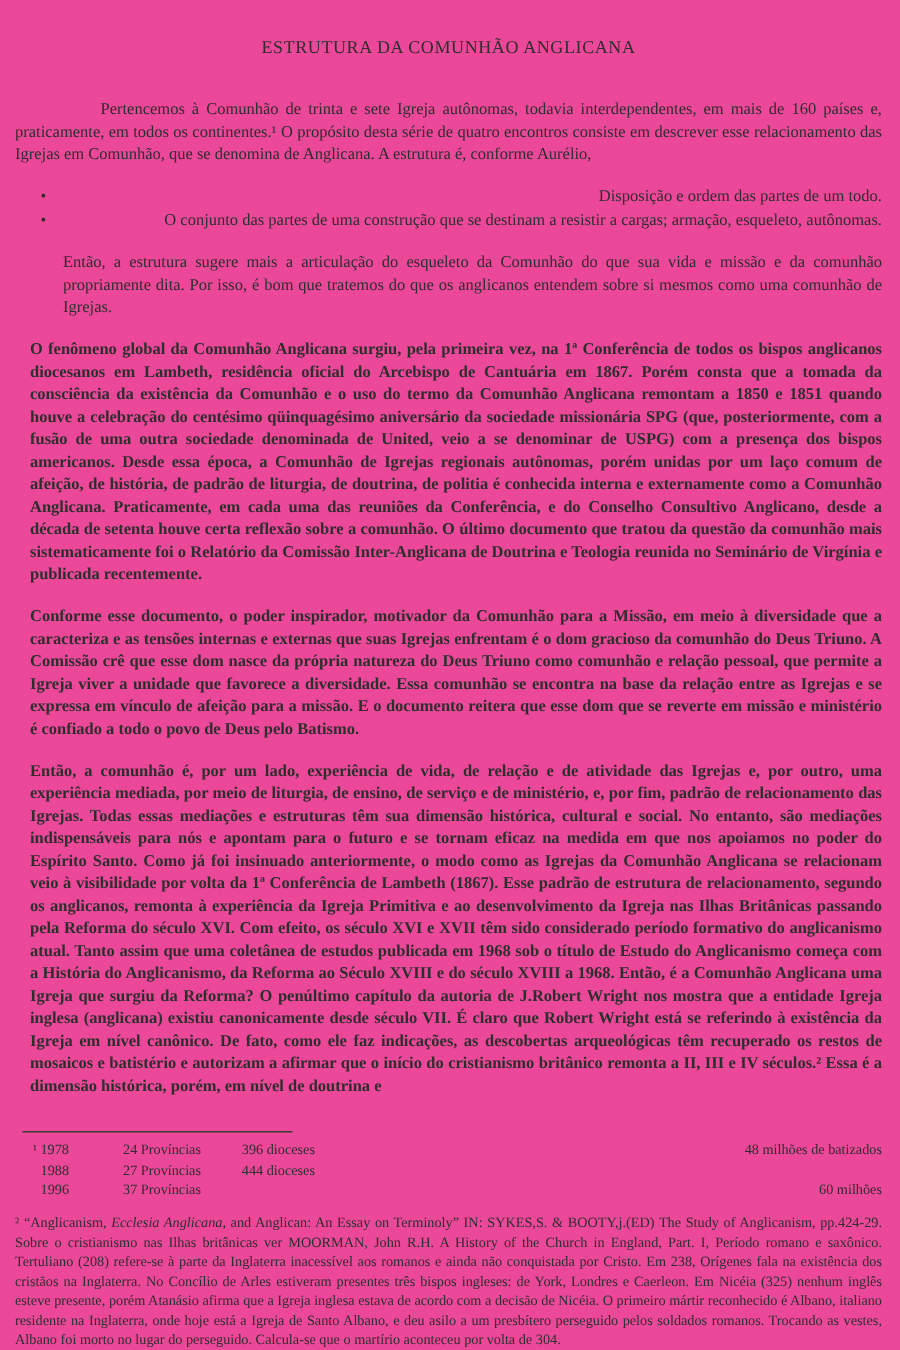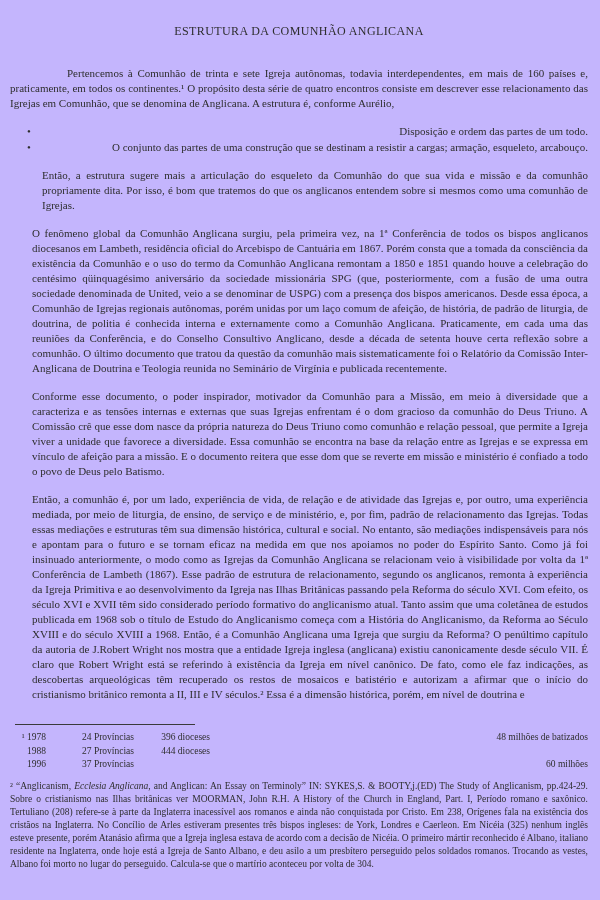--- a/index.html
+++ b/index.html
@@ -4,21 +4,21 @@
 <style>
   html, body {
     margin: 0;
     padding: 0;
     background: #ffffff;
   }
   .page {
     position: relative;
     width: 600px;
     height: 900px;
-    background: #c4b5fd;
+    background: #ec4899;
     box-sizing: border-box;
     padding: 24px 12px 0 10px;
     font-family: "Liberation Serif", "DejaVu Serif", serif;
     color: #2e2e2e;
     overflow: hidden;
   }
   .doc-title {
     font-size: 12px;
     font-weight: normal;
     text-align: center;
@@ -28,21 +28,21 @@
   .para {
     font-size: 11px;
     line-height: 15px;
     text-align: justify;
     margin: 0 0 13px 0;
   }
   .para.first {
     text-indent: 57px;
   }
   .para.indent-lg { margin-left: 32px; }
-  .para.indent-md { margin-left: 22px; }
+  .para.indent-md { margin-left: 10px; font-weight: bold; }
   ul.def-list {
     margin: 0 0 13px 0;
     padding: 0 0 0 23px;
     list-style: none;
   }
   ul.def-list li {
     font-size: 11px;
     line-height: 15.5px;
     position: relative;
     padding-left: 10px;
@@ -88,21 +88,21 @@
 <body>
 
 <div class="page">
 
   <h1 class="doc-title">ESTRUTURA DA COMUNHÃO ANGLICANA</h1>
 
   <p class="para first">Pertencemos à Comunhão de trinta e sete Igreja autônomas, todavia interdependentes, em mais de 160 países e, praticamente, em todos os continentes.¹ O propósito desta série de quatro encontros consiste em descrever esse relacionamento das Igrejas em Comunhão, que se denomina de Anglicana. A estrutura é, conforme Aurélio,</p>
 
   <ul class="def-list">
     <li>Disposição e ordem das partes de um todo.</li>
-    <li>O conjunto das partes de uma construção que se destinam a resistir a cargas; armação, esqueleto, arcabouço.</li>
+    <li>O conjunto das partes de uma construção que se destinam a resistir a cargas; armação, esqueleto, autônomas.</li>
   </ul>
 
   <p class="para indent-lg">Então, a estrutura sugere mais a articulação do esqueleto da Comunhão do que sua vida e missão e da comunhão propriamente dita. Por isso, é bom que tratemos do que os anglicanos entendem sobre si mesmos como uma comunhão de Igrejas.</p>
 
   <p class="para indent-md">O fenômeno global da Comunhão Anglicana surgiu, pela primeira vez, na 1ª Conferência de todos os bispos anglicanos diocesanos em Lambeth, residência oficial do Arcebispo de Cantuária em 1867. Porém consta que a tomada da consciência da existência da Comunhão e o uso do termo da Comunhão Anglicana remontam a 1850 e 1851 quando houve a celebração do centésimo qüinquagésimo aniversário da sociedade missionária SPG (que, posteriormente, com a fusão de uma outra sociedade denominada de United, veio a se denominar de USPG) com a presença dos bispos americanos. Desde essa época, a Comunhão de Igrejas regionais autônomas, porém unidas por um laço comum de afeição, de história, de padrão de liturgia, de doutrina, de politia é conhecida interna e externamente como a Comunhão Anglicana. Praticamente, em cada uma das reuniões da Conferência, e do Conselho Consultivo Anglicano, desde a década de setenta houve certa reflexão sobre a comunhão. O último documento que tratou da questão da comunhão mais sistematicamente foi o Relatório da Comissão Inter-Anglicana de Doutrina e Teologia reunida no Seminário de Virgínia e publicada recentemente.</p>
 
   <p class="para indent-md">Conforme esse documento, o poder inspirador, motivador da Comunhão para a Missão, em meio à diversidade que a caracteriza e as tensões internas e externas que suas Igrejas enfrentam é o dom gracioso da comunhão do Deus Triuno. A Comissão crê que esse dom nasce da própria natureza do Deus Triuno como comunhão e relação pessoal, que permite a Igreja viver a unidade que favorece a diversidade. Essa comunhão se encontra na base da relação entre as Igrejas e se expressa em vínculo de afeição para a missão. E o documento reitera que esse dom que se reverte em missão e ministério é confiado a todo o povo de Deus pelo Batismo.</p>
 
   <p class="para indent-md">Então, a comunhão é, por um lado, experiência de vida, de relação e de atividade das Igrejas e, por outro, uma experiência mediada, por meio de liturgia, de ensino, de serviço e de ministério, e, por fim, padrão de relacionamento das Igrejas. Todas essas mediações e estruturas têm sua dimensão histórica, cultural e social. No entanto, são mediações indispensáveis para nós e apontam para o futuro e se tornam eficaz na medida em que nos apoiamos no poder do Espírito Santo. Como já foi insinuado anteriormente, o modo como as Igrejas da Comunhão Anglicana se relacionam veio à visibilidade por volta da 1ª Conferência de Lambeth (1867). Esse padrão de estrutura de relacionamento, segundo os anglicanos, remonta à experiência da Igreja Primitiva e ao desenvolvimento da Igreja nas Ilhas Britânicas passando pela Reforma do século XVI. Com efeito, os século XVI e XVII têm sido considerado período formativo do anglicanismo atual. Tanto assim que uma coletânea de estudos publicada em 1968 sob o título de Estudo do Anglicanismo começa com a História do Anglicanismo, da Reforma ao Século XVIII e do século XVIII a 1968. Então, é a Comunhão Anglicana uma Igreja que surgiu da Reforma? O penúltimo capítulo da autoria de J.Robert Wright nos mostra que a entidade Igreja inglesa (anglicana) existiu canonicamente desde século VII. É claro que Robert Wright está se referindo à existência da Igreja em nível canônico. De fato, como ele faz indicações, as descobertas arqueológicas têm recuperado os restos de mosaicos e batistério e autorizam a afirmar que o início do cristianismo britânico remonta a II, III e IV séculos.² Essa é a dimensão histórica, porém, em nível de doutrina e</p>
 

